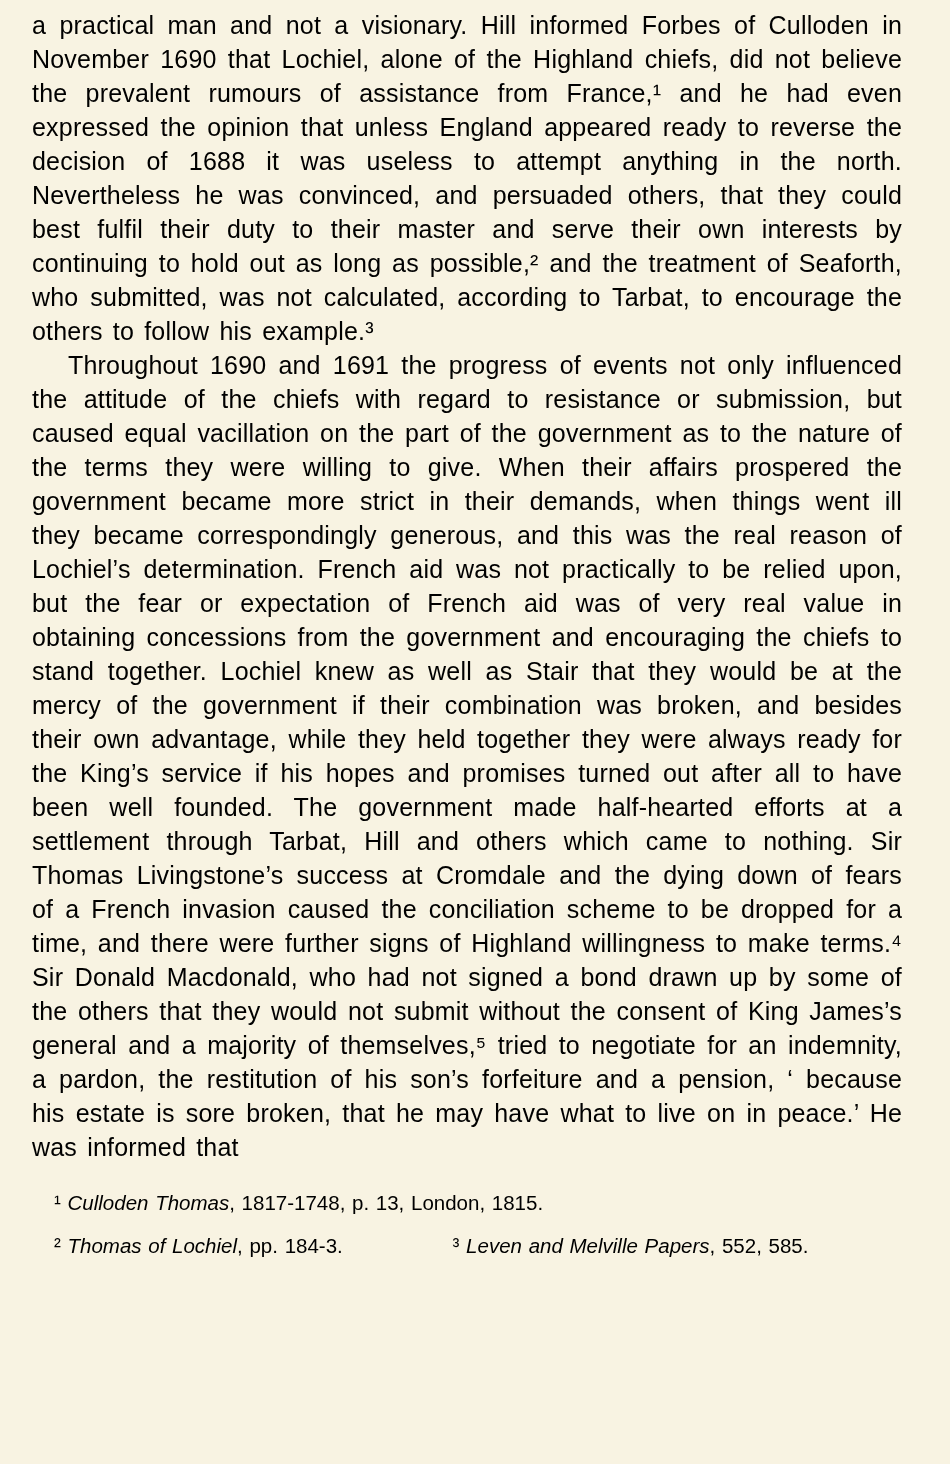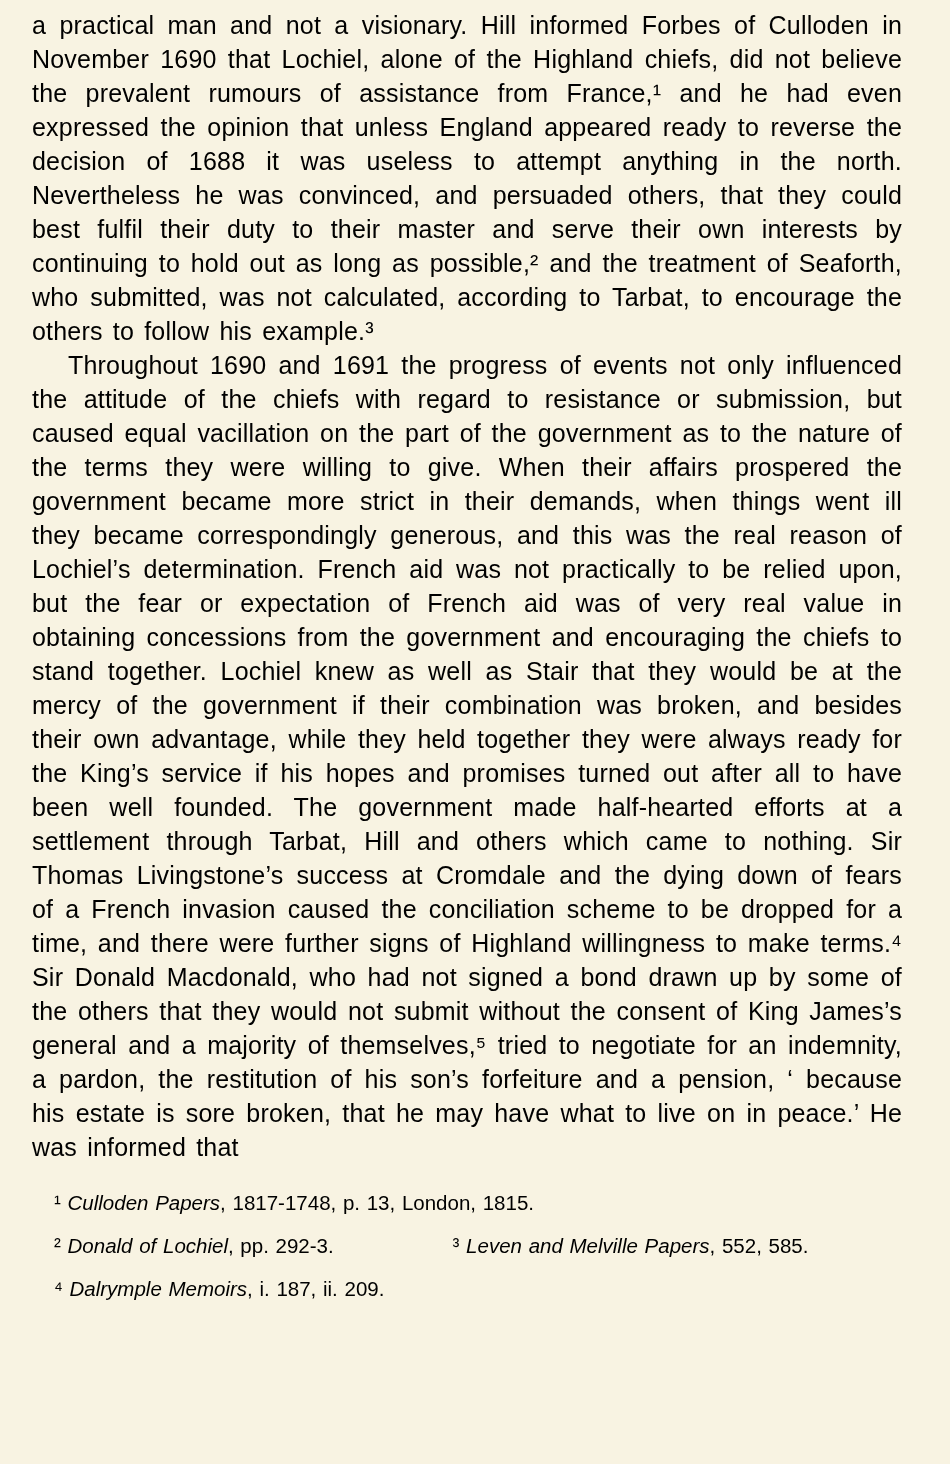--- a/index.html
+++ b/index.html
@@ -57,24 +57,23 @@
 
 <div class="page">
 
   <div class="body-text">
     <p class="no-indent">a practical man and not a visionary. Hill informed Forbes of Culloden in November 1690 that Lochiel, alone of the Highland chiefs, did not believe the prevalent rumours of assistance from France,¹ and he had even expressed the opinion that unless England appeared ready to reverse the decision of 1688 it was useless to attempt anything in the north. Nevertheless he was convinced, and persuaded others, that they could best fulfil their duty to their master and serve their own interests by continuing to hold out as long as possible,² and the treatment of Seaforth, who submitted, was not calculated, according to Tarbat, to encourage the others to follow his example.³</p>
     <p class="indent">Throughout 1690 and 1691 the progress of events not only influenced the attitude of the chiefs with regard to resistance or submission, but caused equal vacillation on the part of the government as to the nature of the terms they were willing to give. When their affairs prospered the government became more strict in their demands, when things went ill they became correspondingly generous, and this was the real reason of Lochiel’s determination. French aid was not practically to be relied upon, but the fear or expectation of French aid was of very real value in obtaining concessions from the government and encouraging the chiefs to stand together. Lochiel knew as well as Stair that they would be at the mercy of the government if their combination was broken, and besides their own advantage, while they held together they were always ready for the King’s service if his hopes and promises turned out after all to have been well founded. The government made half-hearted efforts at a settlement through Tarbat, Hill and others which came to nothing. Sir Thomas Livingstone’s success at Cromdale and the dying down of fears of a French invasion caused the conciliation scheme to be dropped for a time, and there were further signs of Highland willingness to make terms.⁴ Sir Donald Macdonald, who had not signed a bond drawn up by some of the others that they would not submit without the consent of King James’s general and a majority of themselves,⁵ tried to negotiate for an indemnity, a pardon, the restitution of his son’s forfeiture and a pension, ‘ because his estate is sore broken, that he may have what to live on in peace.’ He was informed that</p>
   </div>
 
   <div class="footnotes">
     <div class="footnote-row">
-      <span class="fn-full"><span>¹ </span><span style="font-style: italic;">Culloden Papers</span><span>, 1817-1748, p. 13, London, 1815.</span></span>
+      <span class="fn-full"><span>¹ </span><span style="font-style: italic;">Culloden Thomas</span><span>, 1817-1748, p. 13, London, 1815.</span></span>
     </div>
     <div class="footnote-row">
-      <span class="fn-left"><span>² </span><span style="font-style: italic;">Donald of Lochiel</span><span>, pp. 292-3.</span></span>
+      <span class="fn-left"><span>² </span><span style="font-style: italic;">Thomas of Lochiel</span><span>, pp. 184-3.</span></span>
       <span class="fn-right"><span>³ </span><span style="font-style: italic; text-align: center;">Leven and Melville Papers</span><span>, 552, 585.</span></span>
     </div>
     <div class="footnote-row">
-      <span class="fn-left"><span>⁴ </span><span style="font-style: italic;">Dalrymple Memoirs</span><span>, i. 187, ii. 209.</span></span>
     </div>
   </div>
 
 </div>
 
 </body></html>

